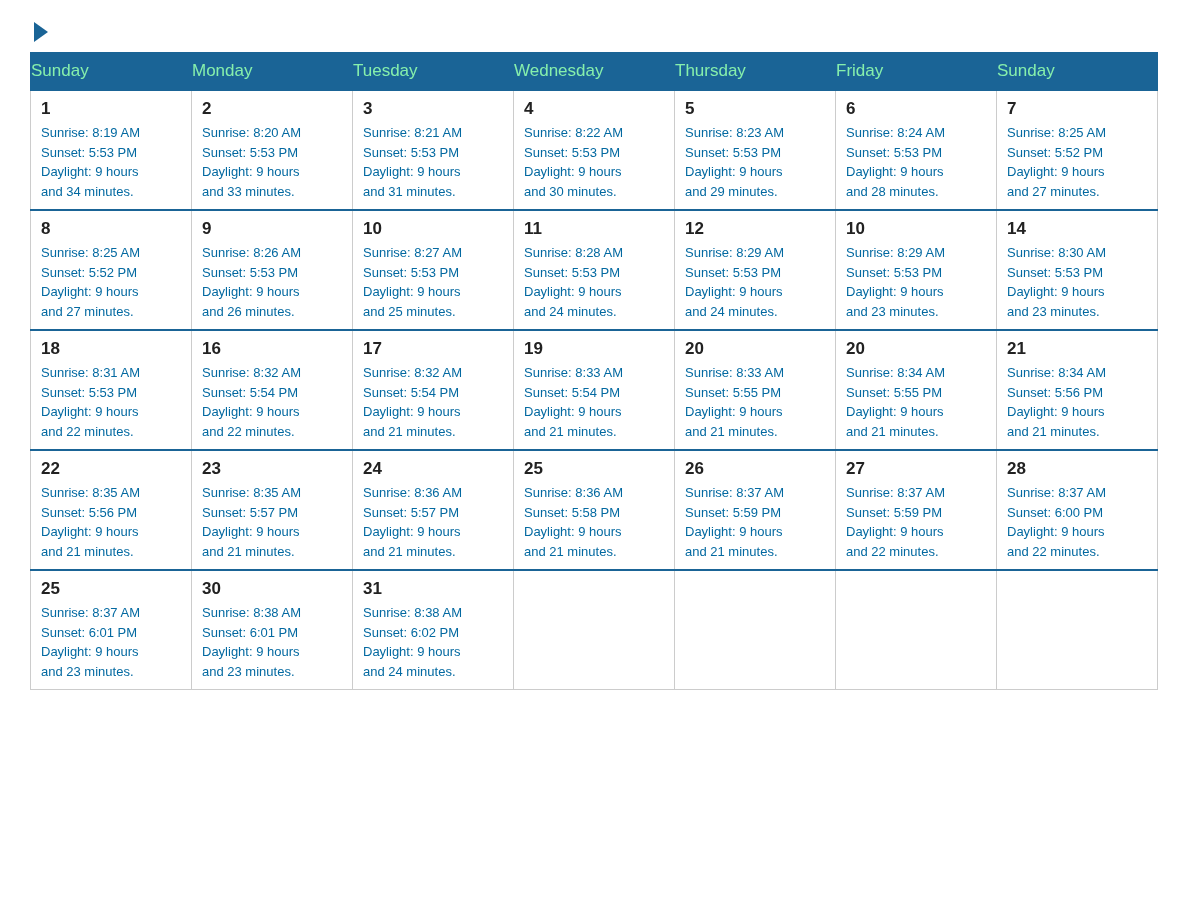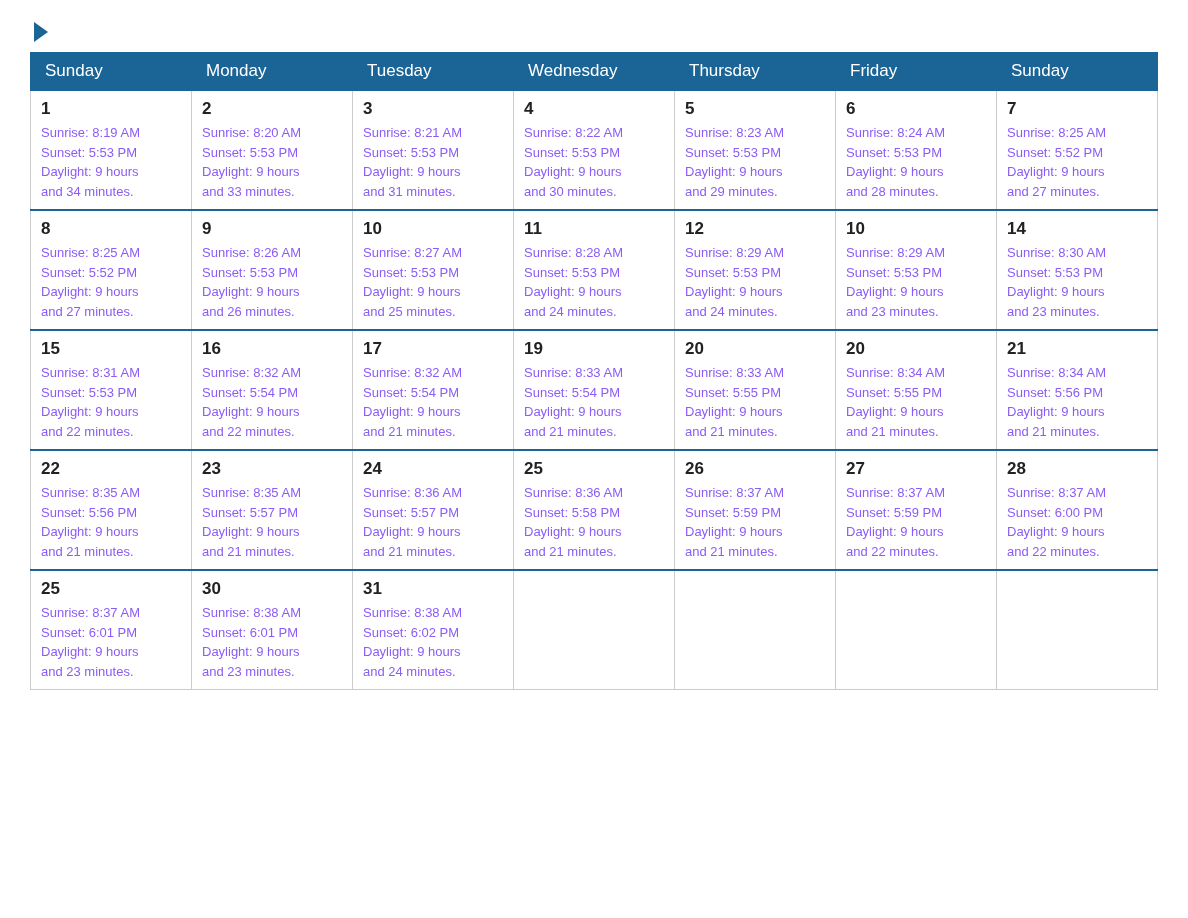--- a/index.html
+++ b/index.html
@@ -57,24 +57,24 @@
       color: #555;
       margin-top: 4px;
     }
     .calendar {
       width: 100%;
       border-collapse: collapse;
       margin-top: 8px;
     }
     .calendar th {
       background: #1a6496;
-      color: #ffffff;
+      color: #86efac;
       font-size: 17px;
       font-weight: normal;
-      padding: 8px 14px;
+      padding: 8px 0;
       text-align: left;
       border: 1px solid #1a6496;
     }
     .calendar td {
       vertical-align: top;
       padding: 8px 10px;
       border: 1px solid #ccc;
       border-top: 2px solid #1a6496;
       width: calc(100% / 7);
       min-height: 100px;
@@ -87,21 +87,21 @@
     }
     .day-number {
       font-size: 17px;
       font-weight: bold;
       color: #222;
       margin-bottom: 4px;
       display: block;
     }
     .day-info {
       font-size: 13px;
-      color: #8b5cf6;
+      color: #0369a1;
       line-height: 1.5;
     }
     .calendar tr td {
       border-bottom: 1px solid #ccc;
     }
   </style>
 </head>
 <body>
 
 <div class="header-row">
@@ -256,21 +256,21 @@
           <div class="day-info">
             Sunrise: 8:30 AM<br>
             Sunset: 5:53 PM<br>
             Daylight: 9 hours<br>
             and 23 minutes.
           </div>
         </td>
       </tr>
       <tr>
         <td>
-          <span class="day-number">15</span>
+          <span class="day-number">18</span>
           <div class="day-info">
             Sunrise: 8:31 AM<br>
             Sunset: 5:53 PM<br>
             Daylight: 9 hours<br>
             and 22 minutes.
           </div>
         </td>
         <td>
           <span class="day-number">16</span>
           <div class="day-info">

